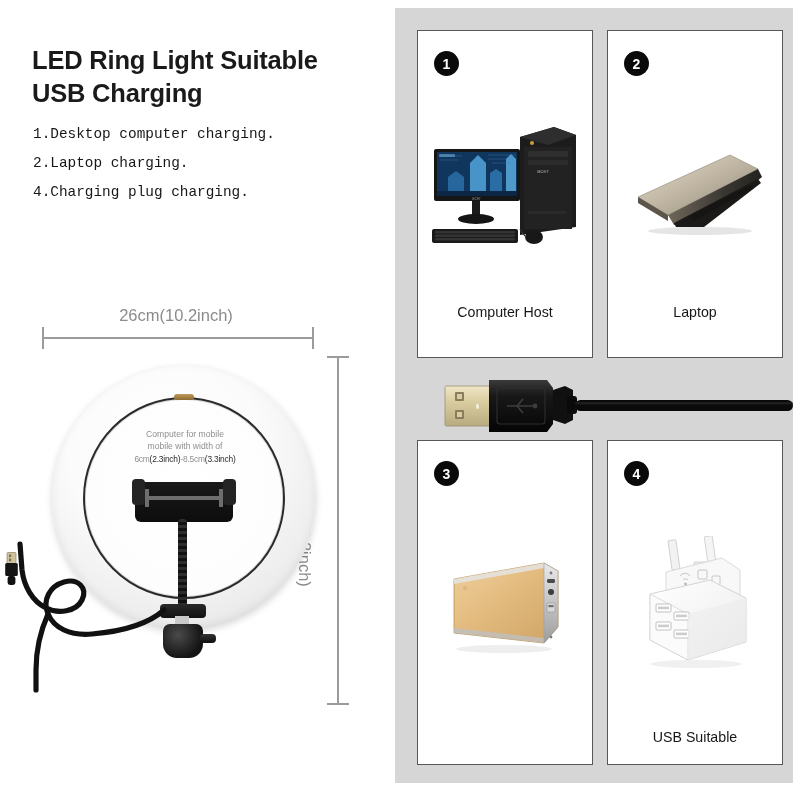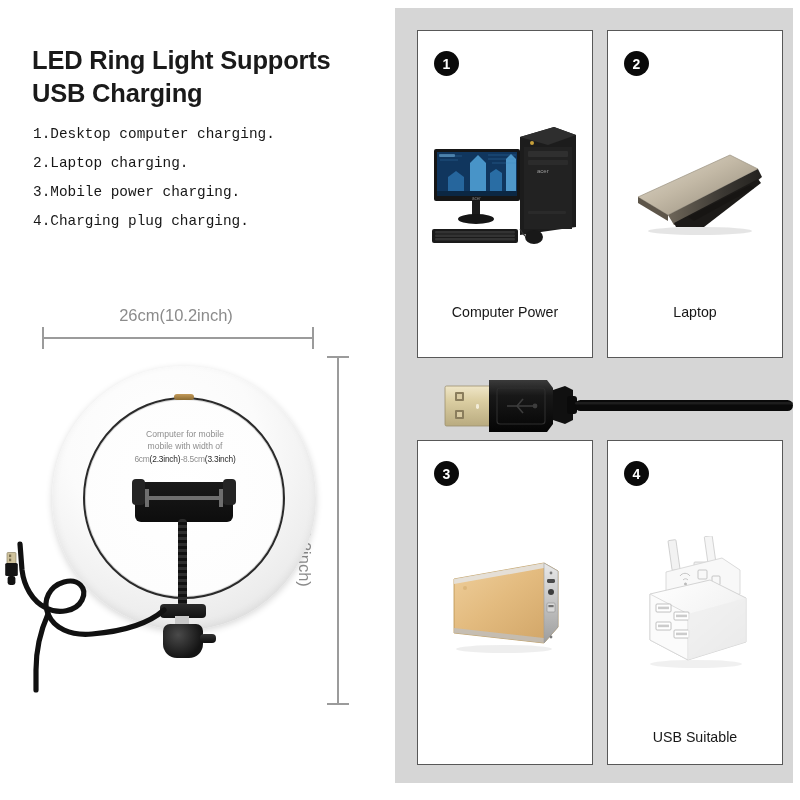--- a/index.html
+++ b/index.html
@@ -168,28 +168,27 @@
   #usb-strip { position: absolute; left: 48px; top: 368px; width: 350px; height: 58px; }
 </style>
 </head>
 <body>
 
 <div id="page">
 
   <div id="left-col">
 
     <h1 id="headline">
-      <span>LED Ring Light Supports</span><br>
+      <span>LED Ring Light Suitable</span><br>
       <span>USB Charging</span>
     </h1>
 
     <ul id="feature-list">
       <li>1.Desktop computer charging.</li>
       <li>2.Laptop charging.</li>
-      <li>3.Mobile power charging.</li>
       <li>4.Charging plug charging.</li>
     </ul>
 
     <div id="dim-w-label">26cm(10.2inch)</div>
     <div class="dim-line dim-h" style="left:42px; top:337px; width:272px;"></div>
     <div class="dim-cap-v" style="left:42px; top:327px; height:22px;"></div>
     <div class="dim-cap-v" style="left:312px; top:327px; height:22px;"></div>
 
     <div id="dim-h-label">31cm(12.2inch)</div>
     <div class="dim-line dim-v" style="left:337px; top:356px; height:348px;"></div>
@@ -283,21 +282,21 @@
         <g fill="#333">
           <rect x="7" y="108" width="80" height="2.4" rx="1"></rect>
           <rect x="7" y="111.5" width="80" height="2.4" rx="1"></rect>
           <rect x="7" y="115" width="80" height="2.4" rx="1"></rect>
         </g>
 
         <ellipse cx="106" cy="114" rx="9" ry="7" fill="#181818"></ellipse>
         <path d="M 97 113 C 94 110, 93 108, 92 106" fill="none" stroke="#333" stroke-width="1.1"></path>
       </svg>
 
-      <div class="panel-caption">Computer Power</div>
+      <div class="panel-caption">Computer Host</div>
     </div>
 
     <div class="panel" id="panel-2">
       <div class="badge">2</div>
 
       <svg class="art" id="laptop-art" viewBox="0 0 136 100">
         <defs>
           <linearGradient id="lidGrad" x1="0" y1="0" x2="1" y2="1">
             <stop offset="0%" stop-color="#e3dcce"></stop>
             <stop offset="45%" stop-color="#c3b9a6"></stop>

